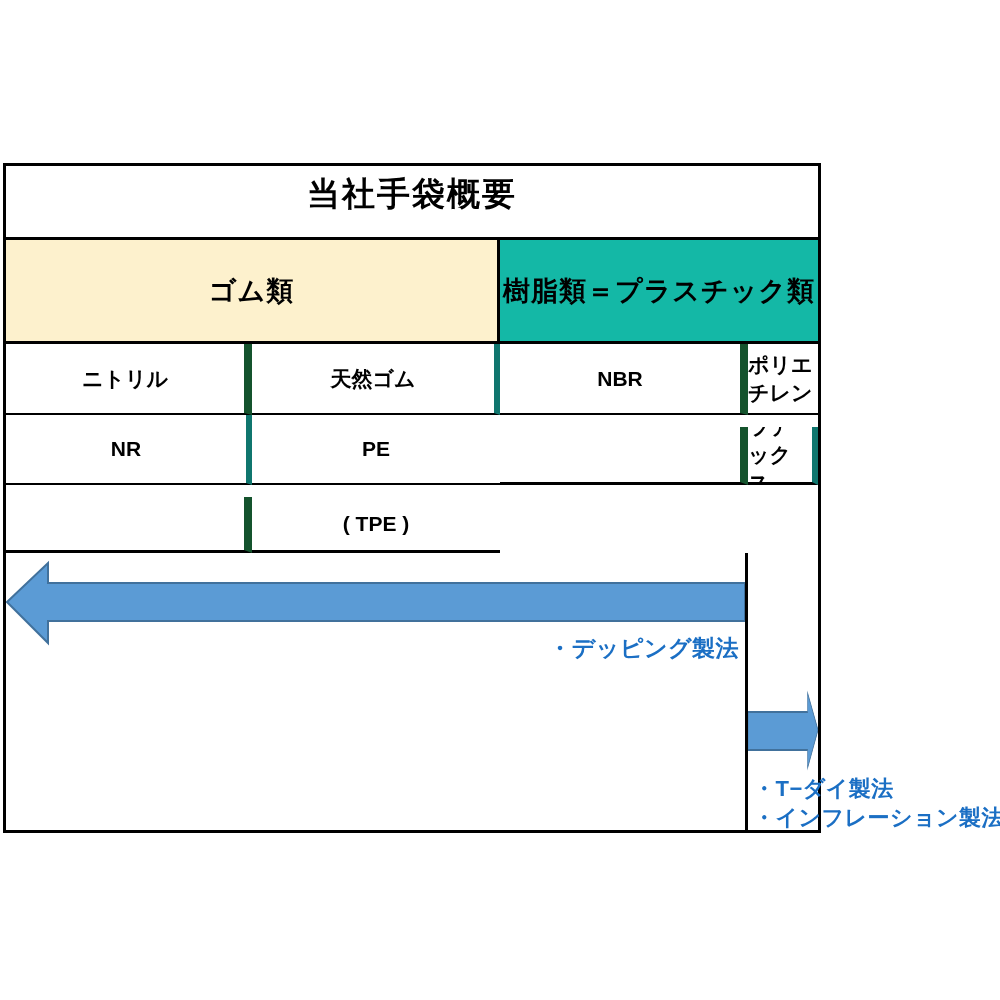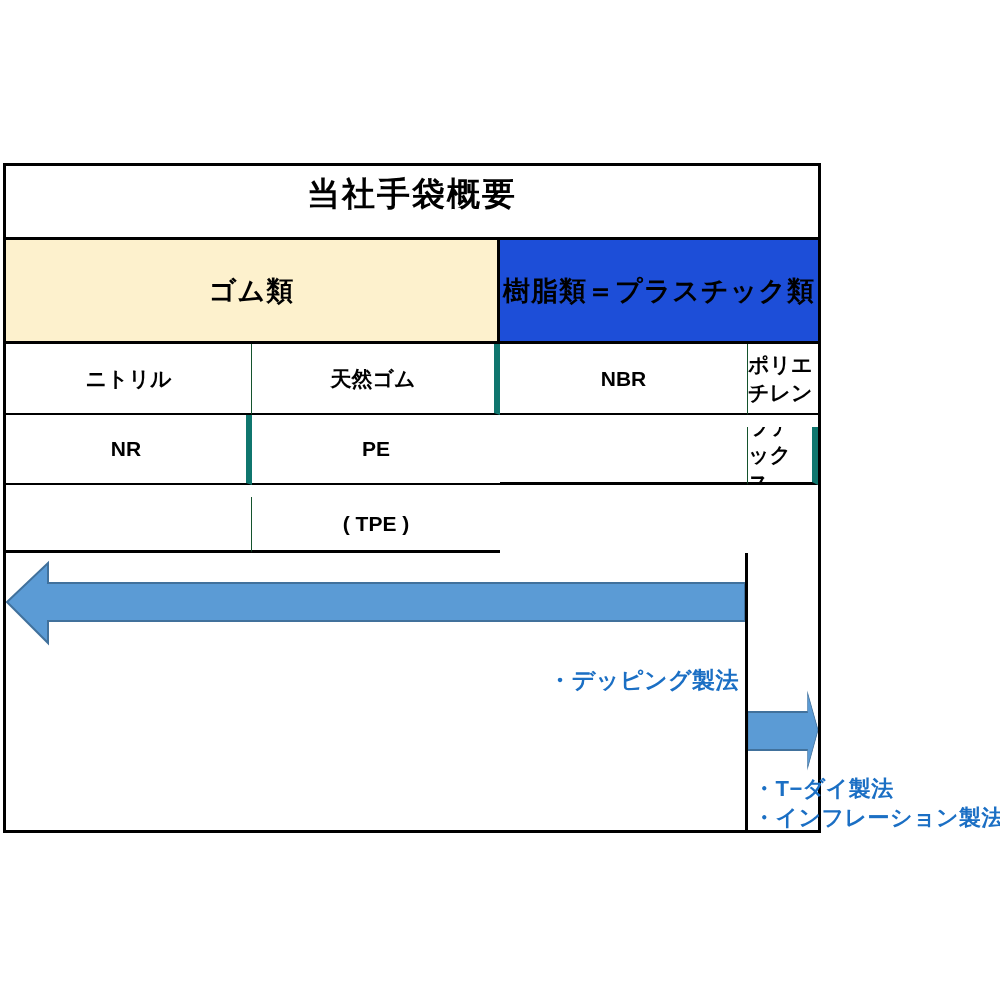--- a/index.html
+++ b/index.html
@@ -19,45 +19,45 @@
     display:flex;align-items:center;justify-content:center;
     box-sizing:border-box;font-weight:bold;color:#000;overflow:hidden;
   }
   .title-cell{
     grid-column:1/5;border-bottom:3px solid #000;
     font-size:33px;letter-spacing:2px;padding-bottom:14px;
   }
   .group-cell{grid-column:span 2;border-bottom:3px solid #000;font-size:27px;letter-spacing:1px;}
   .group-rubber{border-right:3px solid #000;}
   .mat{font-size:21px;border-bottom:2px solid #000;}
-  .b-r2{border-right:1px solid #14532d;}
+  .b-r2{border-right:8px solid #14532d;}
   .b-r3{border-right:6px solid #0f766e;}
   .row3{border-bottom:3px solid #000;margin-top:12px;}
   .bottom-left{
     grid-column:1/4;position:relative;border-right:3px solid #000;box-sizing:border-box;
   }
   .bottom-right{position:relative;box-sizing:border-box;padding-left:12px;}
   .arrow-svg{position:absolute;left:0;top:0;width:100%;height:100%;display:block;}
   .method-label{
     position:absolute;font-weight:bold;white-space:nowrap;
     font-size:23px;letter-spacing:0.5px;
   }
-  .dipping-label{right:6px;top:112px;text-align:right;}
+  .dipping-label{right:6px;top:80px;text-align:right;}
   .tdie-label{left:5px;top:221px;font-size:22px;}
   .inflation-label{left:5px;top:250px;font-size:22px;}
 </style>
 </head>
 <body>
 
 <div class="table">
 
   <div class="cell title-cell">当社手袋概要</div>
 
   <div class="cell group-cell group-rubber" style="background: rgb(253, 241, 205);">ゴム類</div>
-  <div class="cell group-cell" style="background: #1d4ed8;">樹脂類＝プラスチック類</div>
+  <div class="cell group-cell" style="background: #14b8a6;">樹脂類＝プラスチック類</div>
 
   <div class="cell mat b-r2">ニトリル</div>
   <div class="cell mat b-r3">天然ゴム</div>
   <div class="cell mat b-r2">NBR</div>
 
   <div class="cell mat">ポリエチレン</div>
   <div class="cell mat b-r3">NR</div>
   <div class="cell mat">PE</div>
 
   <div class="cell mat row3 b-r2"></div>

